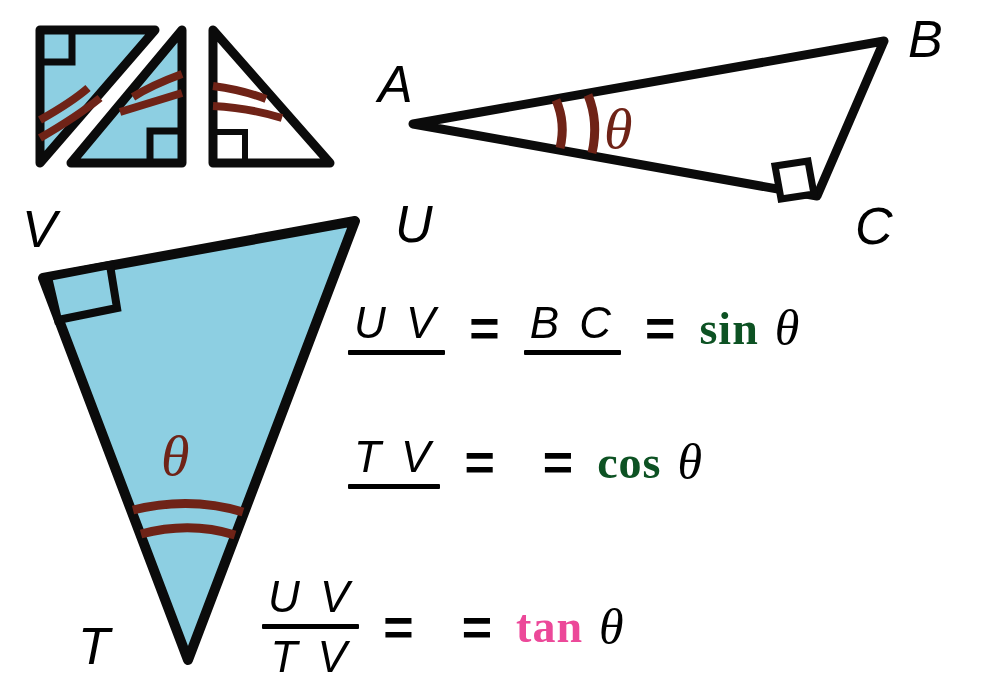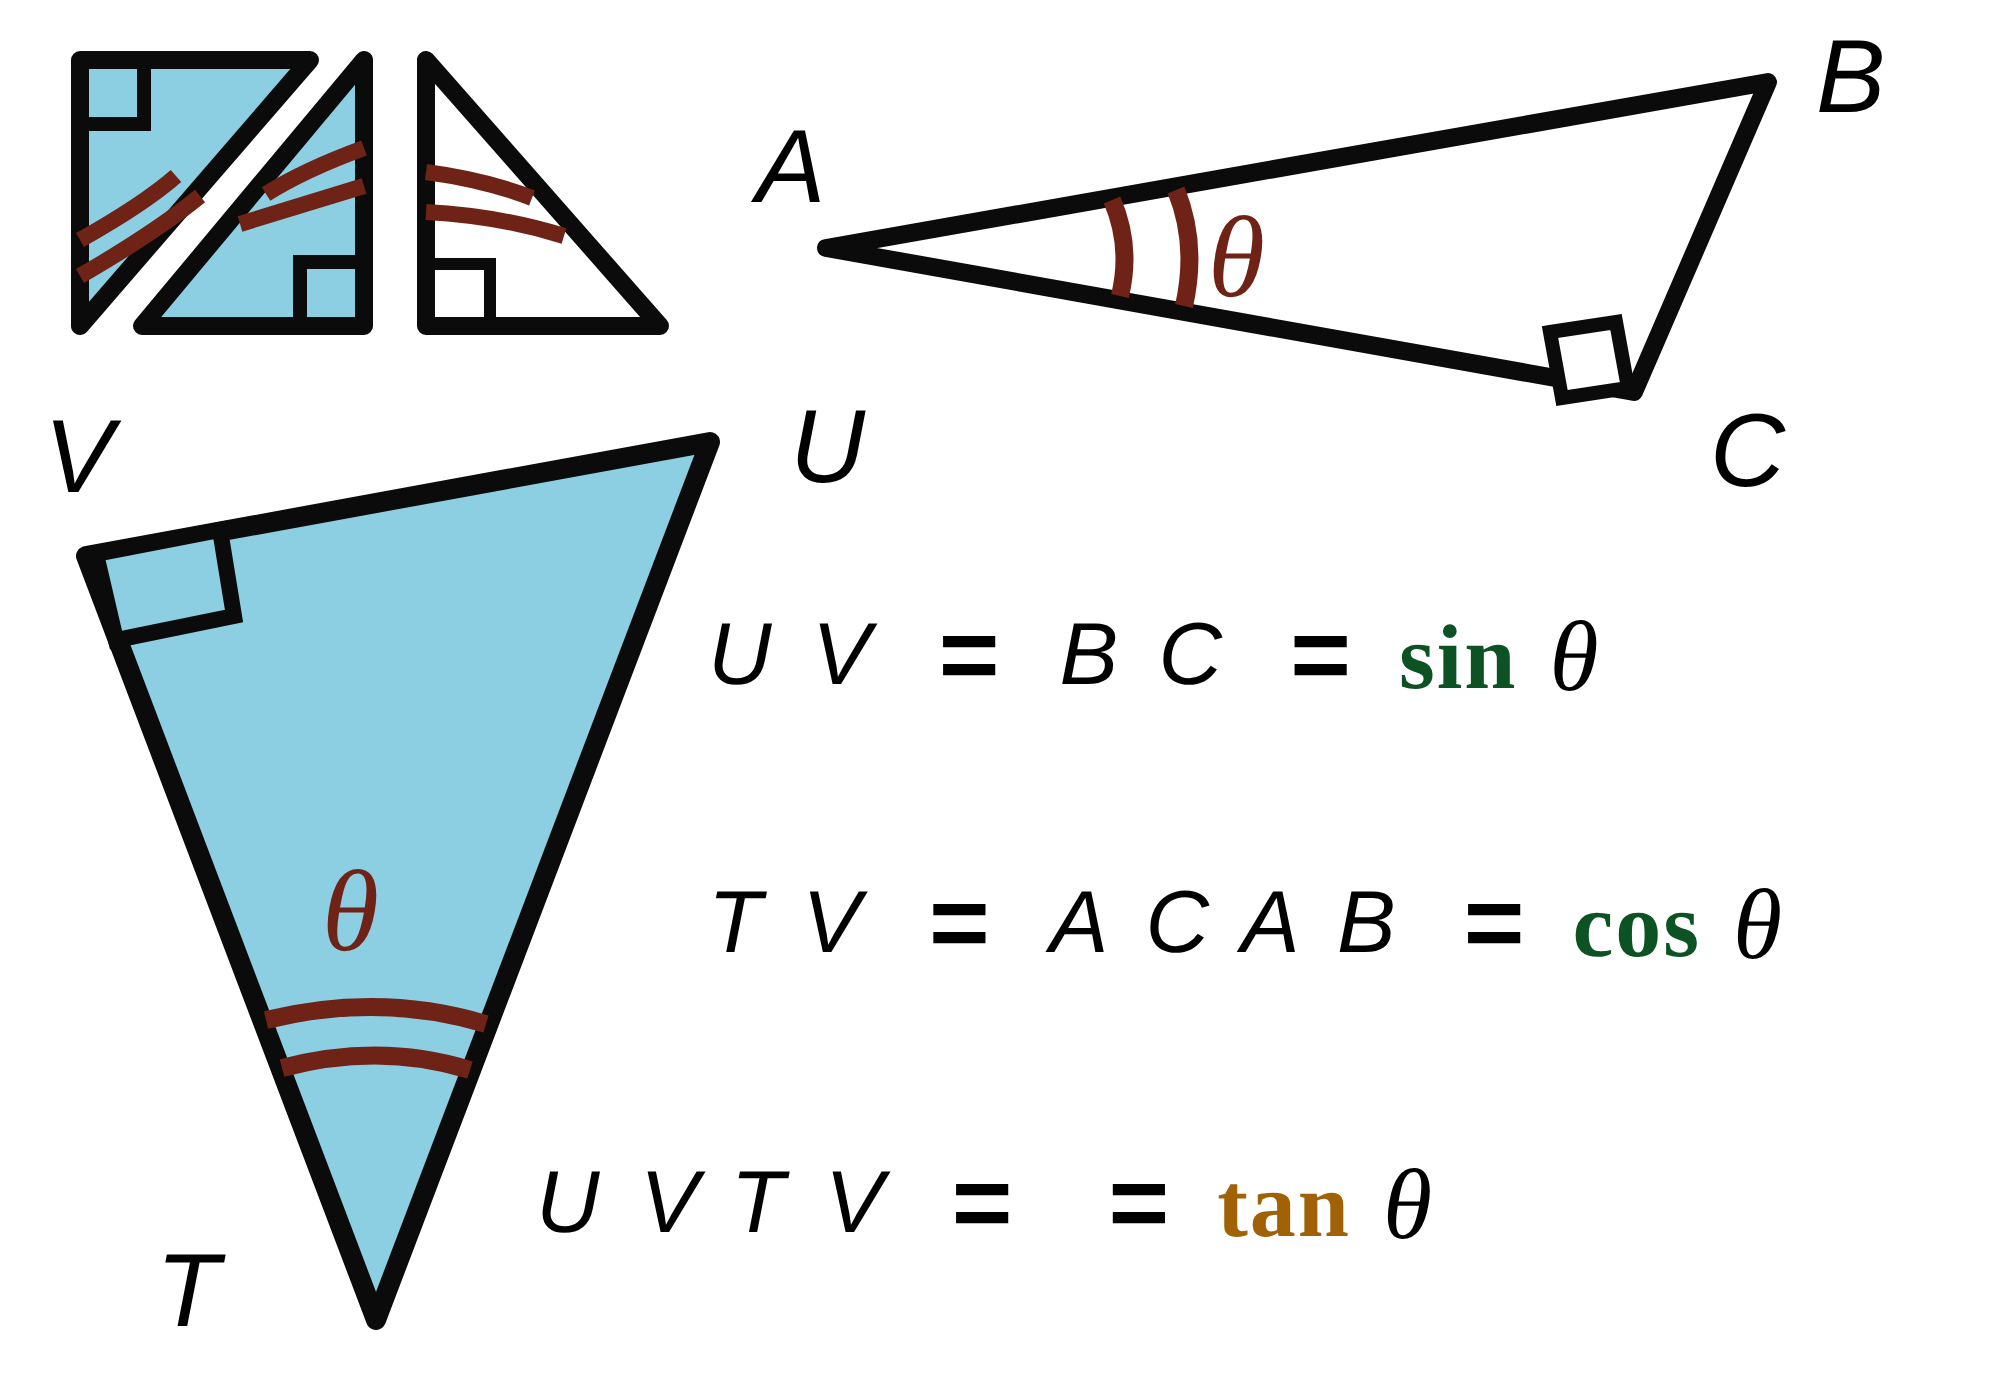--- a/index.html
+++ b/index.html
@@ -37,21 +37,21 @@
   }
   .eq {
     position: absolute;
     display: flex;
     align-items: center;
     color: #000000;
     white-space: nowrap;
   }
   .frac {
     display: inline-flex;
-    flex-direction: row;
+    flex-direction: column;
     align-items: center;
     justify-content: center;
   }
   .frac .num, .frac .den {
     padding: 0 6px;
     line-height: 1.12;
     text-align: center;
   }
   .frac .bar {
     width: 100%;
@@ -164,35 +164,30 @@
     <span class="trig-name" style="color:#0d5223;">sin</span>
     <span class="trig-theta">θ</span>
   </div>
 
   <div class="eq" style="left:348px; top:432px;">
     <span class="frac geo-frac">
       <span class="num">T V</span>
       <span class="bar"></span>
     </span>
     <span class="equals">=</span>
-    <span class="frac geo-frac">
-      <span class="num">A C</span>
-      <span class="bar"></span>
-      <span class="den">A B</span>
-    </span>
     <span class="equals">=</span>
     <span class="trig-name" style="color:#0d5223;">cos</span>
     <span class="trig-theta">θ</span>
   </div>
 
   <div class="eq" style="left:262px; top:572px;">
     <span class="frac geo-frac">
       <span class="num">U V</span>
       <span class="bar"></span>
       <span class="den">T V</span>
     </span>
     <span class="equals">=</span>
     <span class="equals">=</span>
-    <span class="trig-name" style="color:#a16207;">tan</span>
+    <span class="trig-name" style="color:#ec4899;">tan</span>
     <span class="trig-theta">θ</span>
   </div>
 
 </div>
 
 </body></html>

